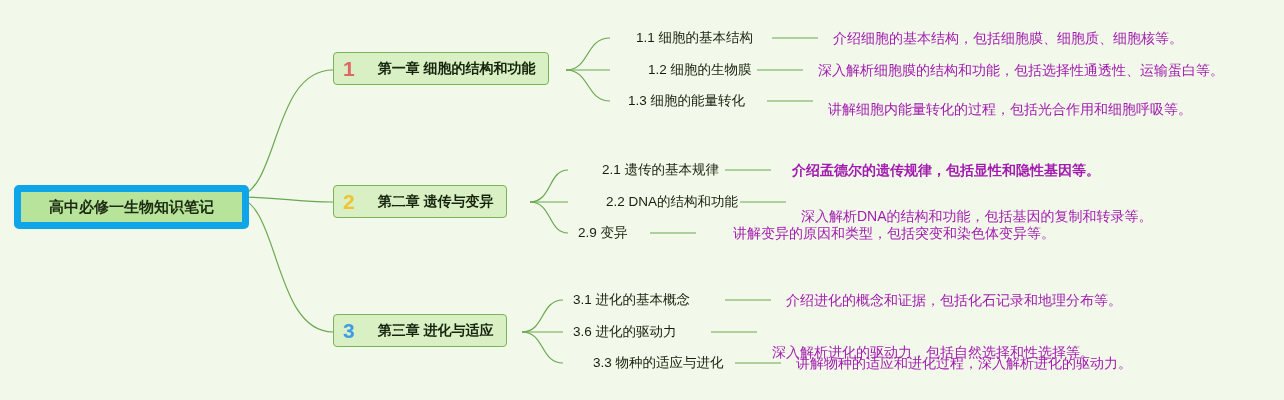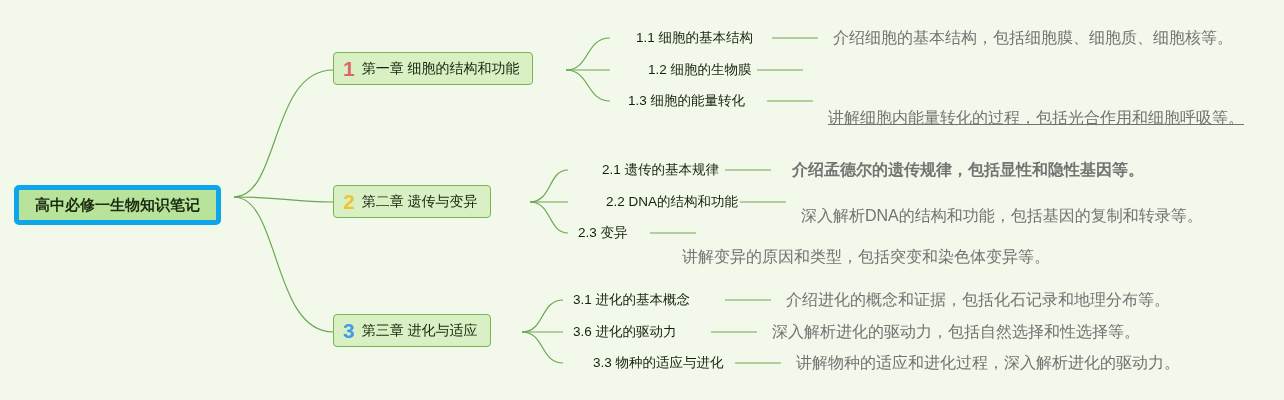--- a/index.html
+++ b/index.html
@@ -29,23 +29,23 @@
   }
   .node {
     position: absolute;
     box-sizing: border-box;
     white-space: nowrap;
   }
   
   .root-node {
     left: 14px;
     top: 185px;
-    padding: 6px 16px;
+    padding: 6px 28px;
     background: #b7e49a;
-    border: 5px solid #0ea5e9;
+    border: 7px solid #0ea5e9;
     border-radius: 5px;
     font-size: 15px;
     font-weight: bold;
     color: #1c2b12;
     line-height: 18px;
   }
   
   .chapter-node {
     position: absolute;
     box-sizing: border-box;
@@ -59,39 +59,40 @@
     font-size: 14px;
     color: #17240d;
     white-space: nowrap;
   }
   .chapter-num {
     font-size: 21px;
     font-weight: bold;
     line-height: 21px;
   }
   .chapter-label {
-    font-weight: normal;
+    font-weight: bold;
+    margin-left: 16px;
   }
   .chapter-1 { left: 333px; top: 52px; }
   .chapter-2 { left: 333px; top: 185px; }
   .chapter-3 { left: 333px; top: 314px; }
 
   
   .section-node {
     position: absolute;
     font-size: 13.5px;
     color: #16210c;
     white-space: nowrap;
     line-height: 16px;
   }
   
   .detail-node {
     position: absolute;
-    font-size: 16px;
-    color: #737373;
+    font-size: 14px;
+    color: #a21caf;
     white-space: nowrap;
     line-height: 16px;
   }
 </style>
 </head>
 <body>
 
 <div id="mindmap">
 
   <svg class="links" viewBox="0 0 1284 400">
@@ -131,38 +132,39 @@
     <span>高中必修一生物知识笔记</span>
   </div>
 
   <div class="chapter-node chapter-1">
     <span class="chapter-num" style="color:#e06666">1</span>
     <span class="chapter-label">第一章 细胞的结构和功能</span>
   </div>
   <div class="section-node" style="left:628px; top:30px;margin-left:8px;">1.1 细胞的基本结构</div>
   <div class="detail-node" style="left:833px; top:30px;">介绍细胞的基本结构，包括细胞膜、细胞质、细胞核等。</div>
   <div class="section-node" style="left:648px; top:62px;">1.2 细胞的生物膜</div>
+  <div class="detail-node" style="left:818px; top:62px;">深入解析细胞膜的结构和功能，包括选择性通透性、运输蛋白等。</div>
   <div class="section-node" style="left:628px; top:93px;">1.3 细胞的能量转化</div>
-  <div class="detail-node" style="left:828px; top:110px;text-decoration:underline;">讲解细胞内能量转化的过程，包括光合作用和细胞呼吸等。</div>
+  <div class="detail-node" style="left:828px; top:101px;">讲解细胞内能量转化的过程，包括光合作用和细胞呼吸等。</div>
 
   <div class="chapter-node chapter-2">
     <span class="chapter-num" style="color:#f1c232">2</span>
     <span class="chapter-label">第二章 遗传与变异</span>
   </div>
   <div class="section-node" style="left:578px; top:162px;margin-left:24px;">2.1 遗传的基本规律</div>
   <div class="detail-node" style="left:792px; top:162px;font-weight:bold;">介绍孟德尔的遗传规律，包括显性和隐性基因等。</div>
   <div class="section-node" style="left:578px; top:194px;margin-left:28px;">2.2 DNA的结构和功能</div>
   <div class="detail-node" style="left:801px; top:208px;">深入解析DNA的结构和功能，包括基因的复制和转录等。</div>
-  <div class="section-node" style="left:578px; top:225px;">2.3 变异</div>
-  <div class="detail-node" style="left:682px; top:225px;margin-top:24px;">讲解变异的原因和类型，包括突变和染色体变异等。</div>
+  <div class="section-node" style="left:578px; top:225px;">2.9 变异</div>
+  <div class="detail-node" style="left:733px; top:225px;">讲解变异的原因和类型，包括突变和染色体变异等。</div>
 
   <div class="chapter-node chapter-3">
     <span class="chapter-num" style="color:#3d9be9">3</span>
     <span class="chapter-label">第三章 进化与适应</span>
   </div>
   <div class="section-node" style="left:573px; top:292px;">3.1 进化的基本概念</div>
   <div class="detail-node" style="left:786px; top:292px;">介绍进化的概念和证据，包括化石记录和地理分布等。</div>
   <div class="section-node" style="left:573px; top:324px;">3.6 进化的驱动力</div>
-  <div class="detail-node" style="left:772px; top:324px;">深入解析进化的驱动力，包括自然选择和性选择等。</div>
+  <div class="detail-node" style="left:772px; top:344px;">深入解析进化的驱动力，包括自然选择和性选择等。</div>
   <div class="section-node" style="left:573px; top:355px;margin-left:20px;">3.3 物种的适应与进化</div>
   <div class="detail-node" style="left:796px; top:355px;">讲解物种的适应和进化过程，深入解析进化的驱动力。</div>
 
 </div>
 
 </body></html>

